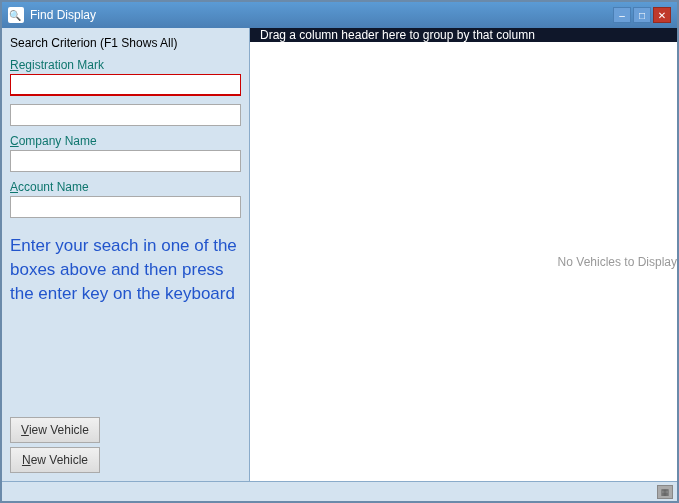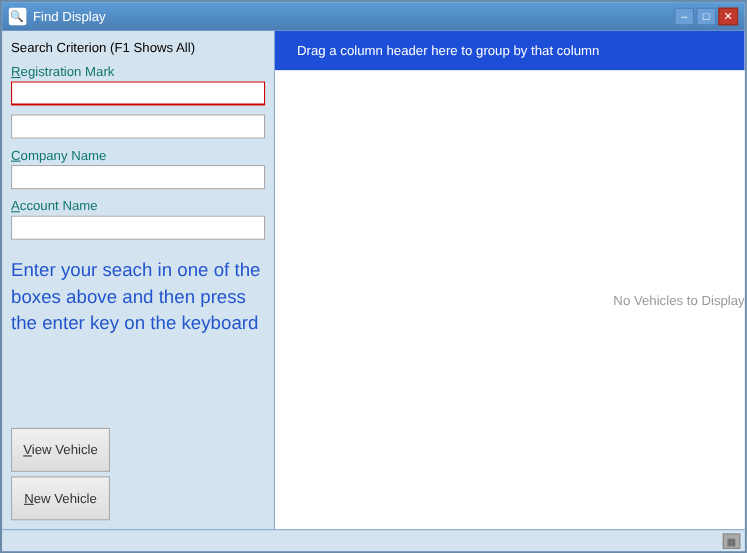--- a/index.html
+++ b/index.html
@@ -149,45 +149,45 @@
 
     .button-group {
       display: flex;
       flex-direction: column;
       gap: 4px;
       padding-top: 8px;
     }
 
     .action-btn {
       width: 90px;
-      height: 40px;
+      height: 26px;
       background: linear-gradient(to bottom, #f0f0f0, #dcdcdc);
       border: 1px solid #aaa;
       cursor: pointer;
       font-size: 12px;
       color: #333;
       text-align: center;
       display: flex;
       align-items: center;
       justify-content: center;
     }
 
     .right-panel {
       flex: 1;
       background: white;
       display: flex;
       flex-direction: column;
     }
 
     .grid-header {
-      background: #1d4ed8;
+      background: #0f172a;
       color: white;
-      padding: 6px 20px;
-      font-size: 12px;
-      height: 36px;
+      padding: 6px 10px;
+      font-size: 12px;
+      height: 14px;
       display: flex;
       align-items: center;
       flex-shrink: 0;
     }
 
     .grid-body {
       flex: 1;
       display: flex;
       align-items: center;
       justify-content: flex-end;

